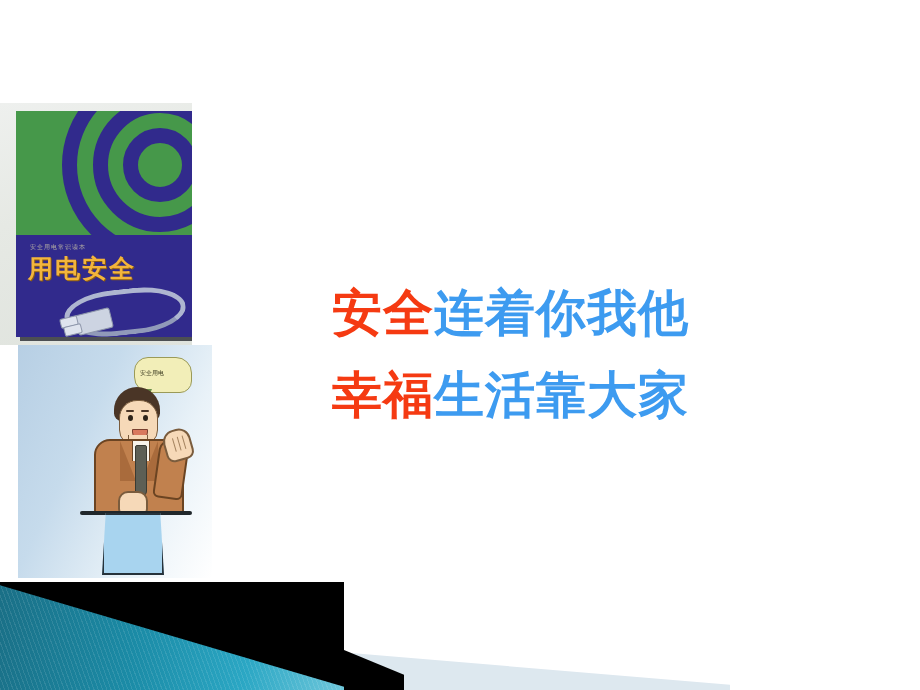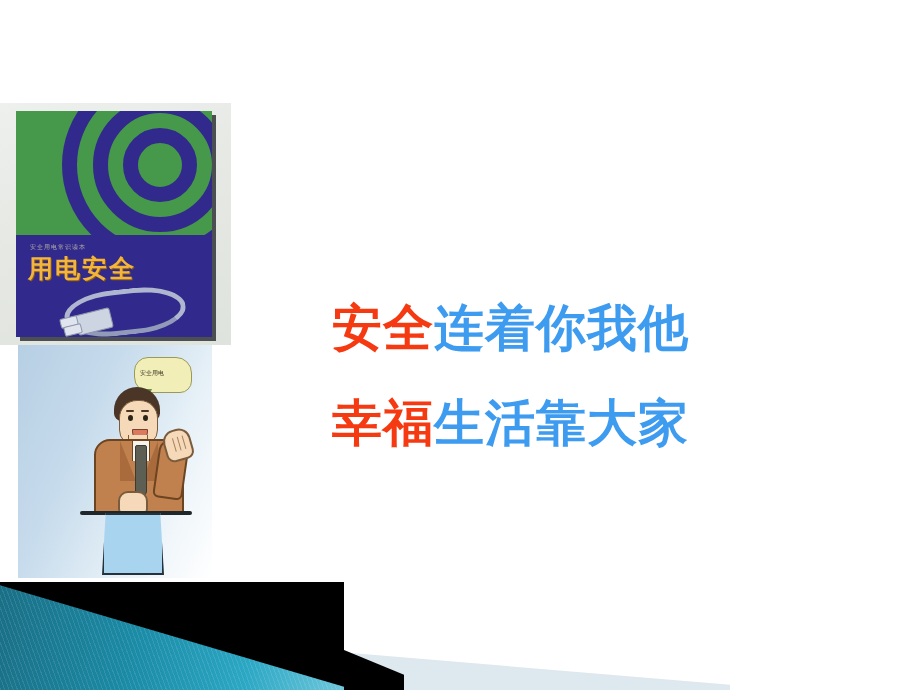--- a/index.html
+++ b/index.html
@@ -14,21 +14,21 @@
     background: #ffffff;
     overflow: hidden;
     font-family: "DejaVu Sans", sans-serif;
   }
 
   
   .photo-book {
     position: absolute;
     left: 0px;
     top: 103px;
-    width: 231px;
+    width: 192px;
     height: 242px;
     background: linear-gradient(160deg, #eef0ee 0%, #e6e9e4 40%, #dfe3dd 100%);
     overflow: hidden;
   }
   .book-shadow {
     position: absolute;
     left: 20px;
     top: 12px;
     width: 196px;
     height: 226px;
@@ -343,24 +343,23 @@
   }
   .sub-line {
     position: absolute;
     left: 332px;
     font-family: "DejaVu Serif", "Liberation Serif", serif;
     font-size: 50px;
     font-weight: 700;
     letter-spacing: 1px;
     white-space: nowrap;
     line-height: 1;
-    margin-top: 15px;
   }
   .sub-line.one { top: 288px; }
-  .sub-line.two { top: 383px; }
+  .sub-line.two { top: 370px; }
   .accent-red  { color: #f53a12; }
   .accent-blue { color: #3d9bf0; }
 
   
   .band-lightblue {
     position: absolute;
     left: 330px;
     top: 646px;
     width: 400px;
     height: 44px;

